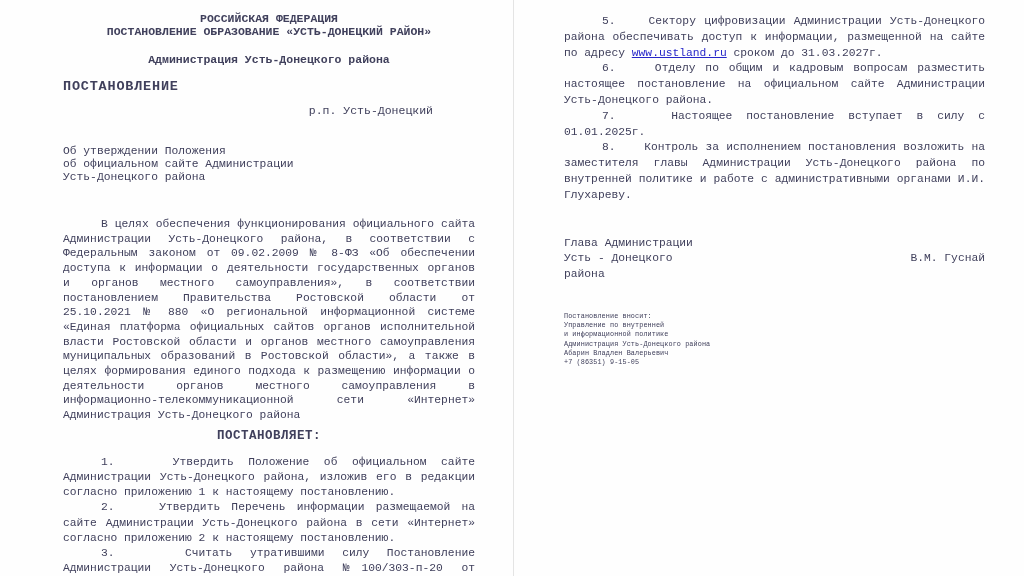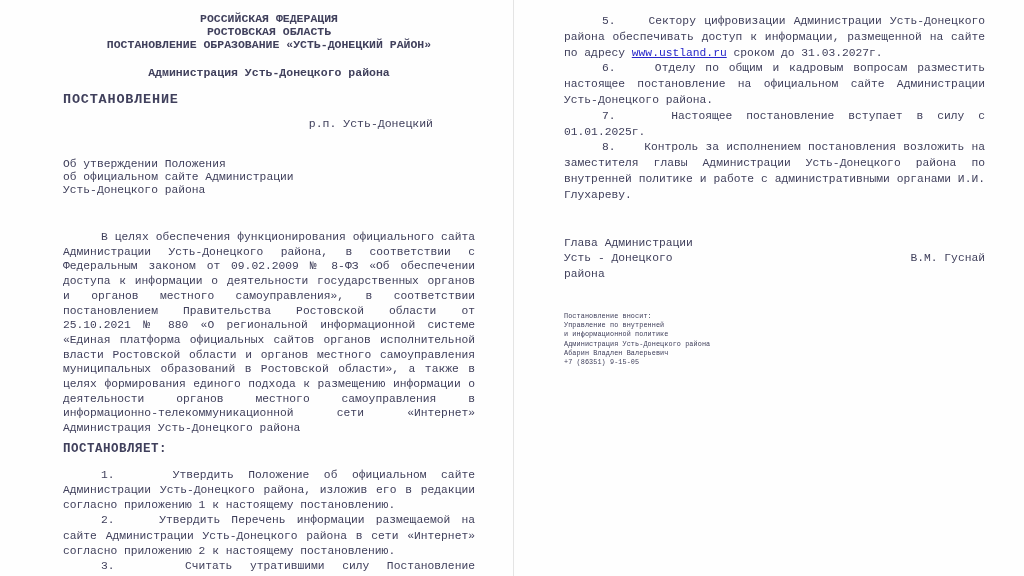--- a/index.html
+++ b/index.html
@@ -18,40 +18,39 @@
   }
   .hdr { margin-top:12px; text-align:center; }
   .hdr div { font-weight:bold; font-size:11.5px; line-height:13px; }
   .org { margin-top:15px; text-align:center; font-weight:bold; font-size:11.5px; line-height:13px; }
   .doctype { margin-top:13px; text-align:left; font-weight:bold; font-size:13.5px; line-height:15px; letter-spacing:0.8px; }
   .place { margin-top:10px; text-align:right; padding-right:42px; font-size:11.5px; line-height:13px; }
   .subject { margin-top:28px; }
   .subject div { font-size:11.3px; line-height:13px; }
   .body-p { font-size:11.3px; text-align:justify; text-indent:38px; }
   .preamble { margin-top:33px; line-height:14.7px; }
-  .resolves { margin-top:6px; text-align:left; font-weight:bold; font-size:12.5px; line-height:14px; letter-spacing:0.5px; }
+  .resolves { margin-top:6px; text-align:center; font-weight:bold; font-size:12.5px; line-height:14px; letter-spacing:0.5px; }
   .items-1 { margin-top:12px; }
   .items-1 p { line-height:15.2px; }
   .items-2 { margin-top:14px; }
   .items-2 p { line-height:15.8px; }
   a.doc-link { color: var(--link, #2626c9); text-decoration:underline; cursor:pointer; }
   .sig { position:relative; margin-top:32px; font-size:11.3px; line-height:15.5px; }
   .sig-name { position:absolute; right:0; top:15.5px; }
   .submitter { margin-top:30px; }
   .submitter div { font-size:6.8px; line-height:9.2px; letter-spacing:0.1px; }
 </style>
 </head>
 <body>
 
 <div class="divider"></div>
 
 <div class="page page-1">
   <div class="hdr">
     <div>РОССИЙСКАЯ ФЕДЕРАЦИЯ</div>
-    <div>РОСТОВСКАЯ ОБЛАСТЬ</div>
     <div>ПОСТАНОВЛЕНИЕ ОБРАЗОВАНИЕ «УСТЬ-ДОНЕЦКИЙ РАЙОН»</div>
   </div>
   <div class="org">Администрация Усть-Донецкого района</div>
   <div class="doctype">ПОСТАНОВЛЕНИЕ</div>
   <div class="place">р.п. Усть-Донецкий</div>
   <div class="subject">
     <div>Об утверждении Положения</div>
     <div>об официальном сайте Администрации</div>
     <div>Усть-Донецкого района</div>
   </div>

